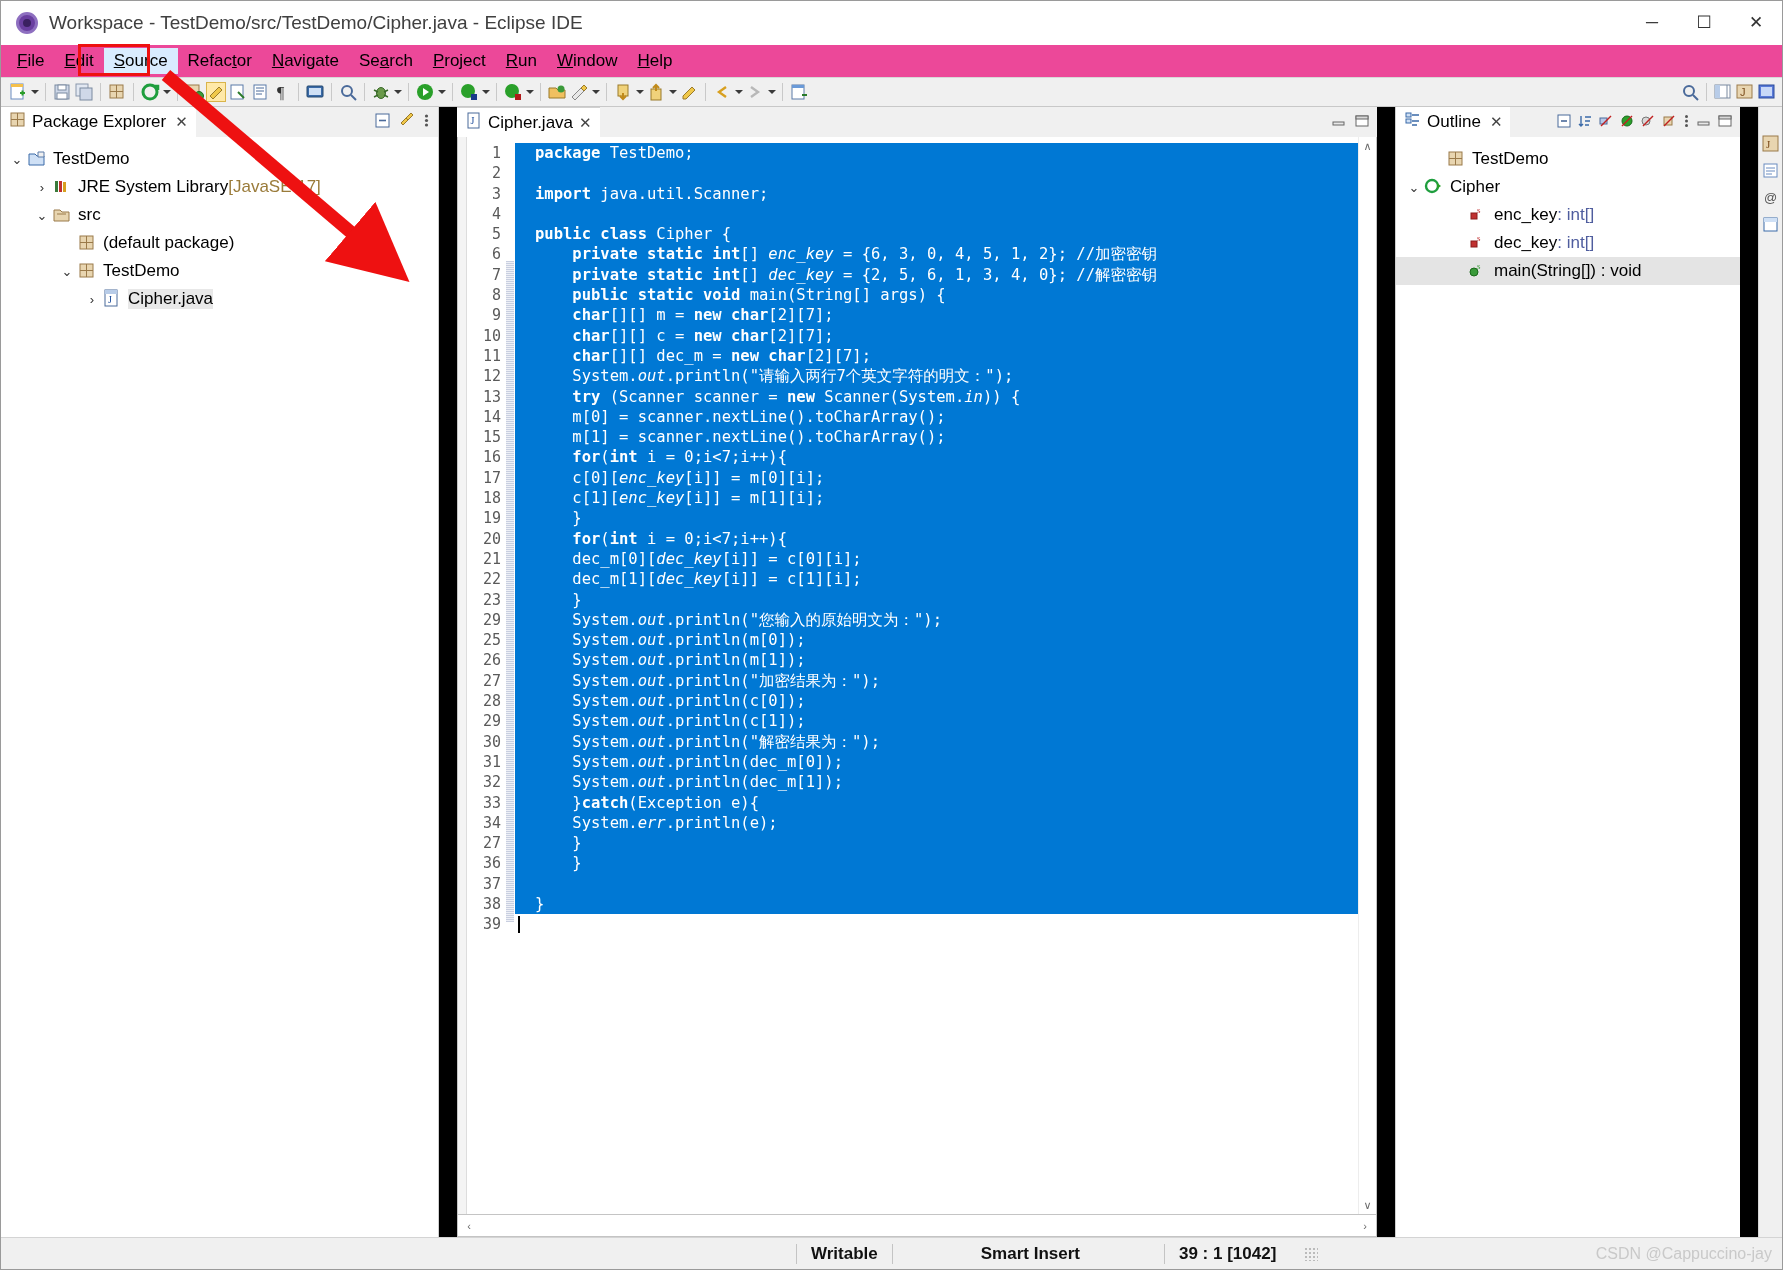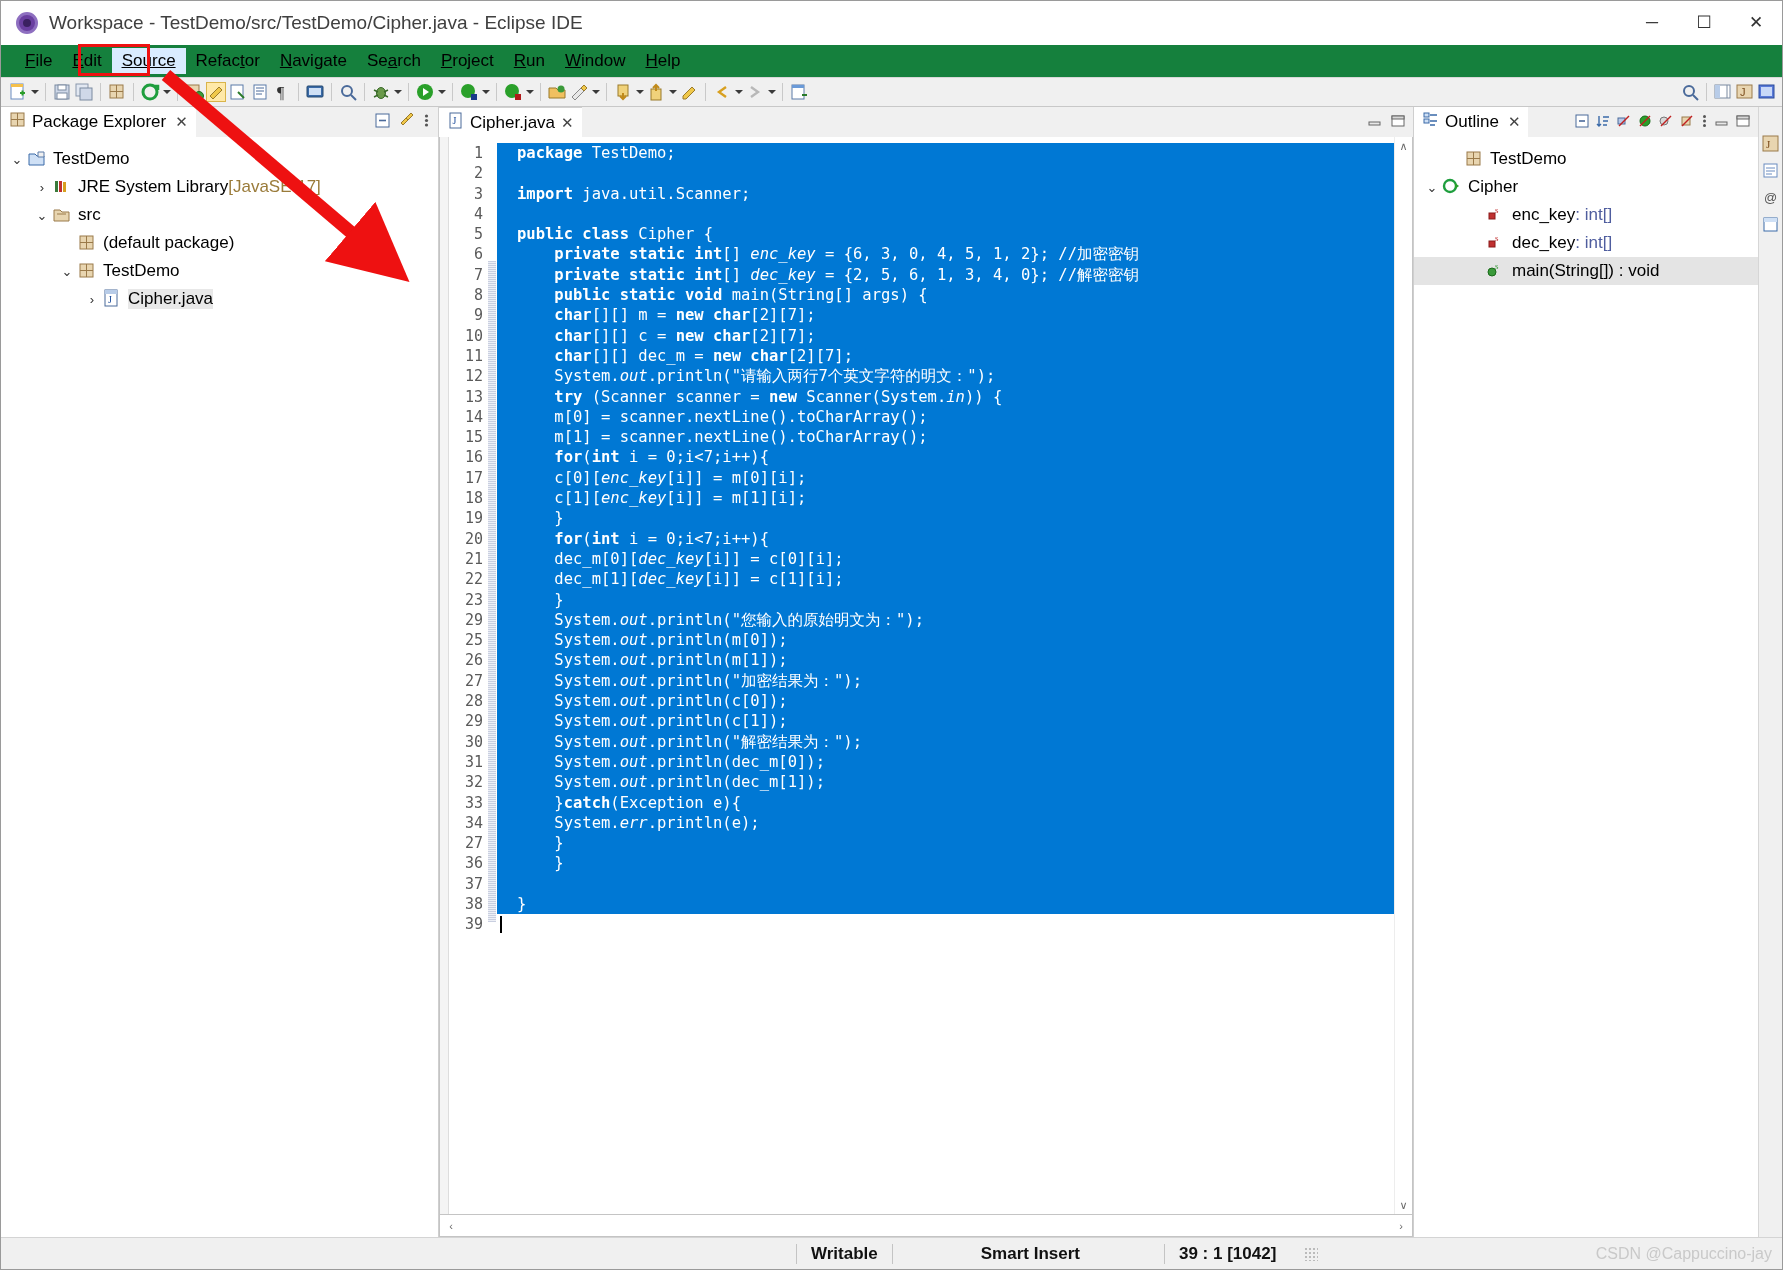--- a/index.html
+++ b/index.html
@@ -22,43 +22,43 @@
   .title-icon .ring { position:absolute; inset:1px; border-radius:50%;
                       background:#6a3fa0; border:3px solid #8e6fc0; }
   .title-icon .ring::after { content:""; position:absolute; inset:4px; border-radius:50%;
                       background:#3a2060; }
   .title-text { font-size:19px; color:#404040; white-space:nowrap; }
   .winbtns { margin-left:auto; display:flex; height:44px; }
   .winbtn { width:52px; height:44px; display:flex; align-items:center; justify-content:center;
             color:#333; font-size:17px; }
 
   
-  .menubar { height:32px; display:flex; align-items:center; padding-left:14px;
-             background:#15803d; flex:0 0 32px; position:relative; }
+  .menubar { height:32px; display:flex; align-items:center; padding-left:6px;
+             background:#ec4899; flex:0 0 32px; position:relative; }
   .menu-item { padding:3px 10px; font-size:17px; color:#000; white-space:nowrap; }
   .menu-item u { text-decoration:underline; }
-  .menu-item.active { background:#d9ecff;text-decoration:underline; }
+  .menu-item.active { background:#d9ecff; }
   .menu-hl { position:absolute; left:77px; top:-1px; width:72px; height:32px;
              border:3px solid #ee1111; pointer-events:none; }
 
   
   .toolbar { height:30px; background:#f0f0f0; border-top:1px solid #d8d8d8;
              border-bottom:1px solid #c8c8c8; display:flex; align-items:center;
              padding-left:6px; flex:0 0 30px; position:relative; }
   .tb { width:20px; height:20px; margin:0 1px; position:relative; flex:0 0 20px; }
   .tb svg { display:block; }
   .tbsep { width:1px; height:18px; background:#c9c9c9; margin:0 5px; flex:0 0 1px; }
   .caret { width:11px; height:20px; display:flex; align-items:center; justify-content:center;
            flex:0 0 11px; }
   .caret::after { content:""; border-left:4px solid transparent; border-right:4px solid transparent;
                   border-top:4px solid #3a3a3a; }
   .tb-right { margin-left:auto; display:flex; align-items:center; padding-right:4px; }
 
   
-  .bodyrow { flex:1 1 auto; display:flex; min-height:0; background:#000000; }
+  .bodyrow { flex:1 1 auto; display:flex; min-height:0; background:#000000;gap:18px; }
 
   
   .leftview { width:438px; flex:0 0 438px; display:flex; flex-direction:column;
               background:#ffffff; border-right:1px solid #cfcfcf; }
   .viewtabs { height:30px; display:flex; align-items:stretch; background:#f0f0f0;
               flex:0 0 30px; }
   .viewtab { display:flex; align-items:center; padding:0 8px 0 8px; background:#ffffff;
              font-size:17px; color:#000; gap:6px; }
   .viewtab .vt-close { color:#444; font-size:15px; margin-left:3px; }
   .viewtools { margin-left:auto; display:flex; align-items:center; gap:7px; padding-right:7px; }

